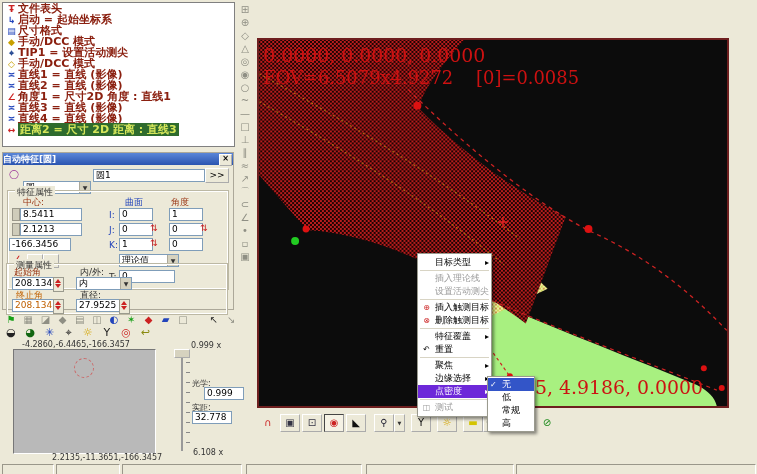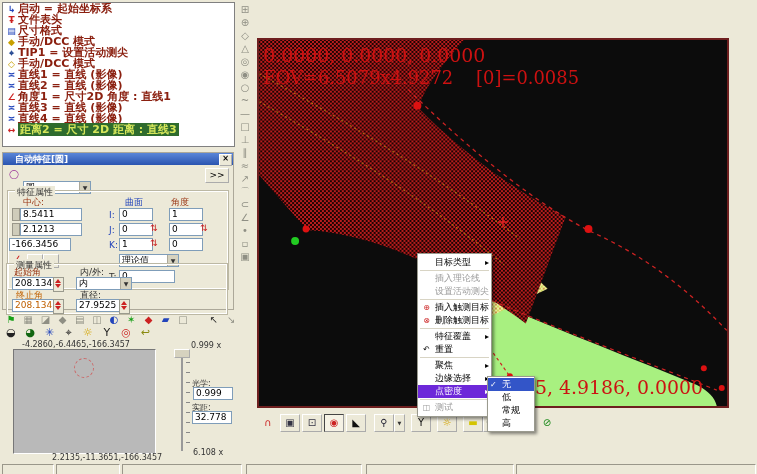--- a/index.html
+++ b/index.html
@@ -9,21 +9,21 @@
   
   .tree{left:2px;top:2px;width:231px;height:143px;background:#fff;border:1px solid #808080;
         font-size:11px;font-weight:bold;color:#8b2010;overflow:hidden}
   .trow{height:11px;line-height:11px;white-space:nowrap;padding-left:2px}
   .tico{display:inline-block;width:13px;text-align:center;font-size:9px}
   .t-red{color:#cc2222}.t-blue{color:#2244bb}.t-gold{color:#c8a000}.t-gray{color:#666}.t-navy{color:#123a8a}
   .sel{background:#2e6b2d;color:#d6e65a;padding:0 2px}
   
   .panel{left:2px;top:152px;width:230px;height:156px;background:#ece9d8;border:1px solid #aca899}
   .ptitle{height:12px;background:linear-gradient(#5a86d8,#2a54b0);color:#fff;font-size:9px;
-          font-weight:bold;line-height:12px;padding-left:12px;position:relative}
+          font-weight:bold;line-height:12px;padding-left:0;position:relative}
   .pclose{position:absolute;right:1px;top:1px;width:11px;height:10px;background:#ece9d8;
           border:1px outset #fff;font-size:8px;line-height:8px;text-align:center;color:#000}
   .ip{background:#fff;border:1px solid #7f9db9;font-size:9px;line-height:11px;padding:0 2px;
       white-space:nowrap;overflow:hidden}
   .combo{background:#fff;border:1px solid #7f9db9;font-size:9px;line-height:11px;padding:0 12px 0 2px;position:relative}
   .combo .da{position:absolute;right:0;top:0;bottom:0;width:10px;background:#d6d2bf;border-left:1px solid #aca899;
              font-size:6px;line-height:11px;text-align:center;color:#333}
   .grp{border:1px solid #fff;outline:1px solid #bcb8a4;position:absolute}
   .glab{position:absolute;top:-6px;left:6px;background:#ece9d8;padding:0 2px;font-size:9px;color:#333}
   .rlab{color:#993311;font-size:9px}.blab{color:#2244bb;font-size:9px}.klab{color:#333;font-size:9px}
@@ -76,22 +76,22 @@
   .smi{height:13px;line-height:13px;position:relative;padding-left:14px}
   .smi .chk{position:absolute;left:2px;font-size:8px}
   .smi.hl{background:#3355c8;color:#fff}
   
   .sbox{top:464px;height:12px;border:1px solid;border-color:#9a978a #fff #fff #9a978a;background:#ece9d8}
 </style>
 </head>
 <body>
 
 <div class="abs tree">
+  <div class="trow"><span class="tico t-red">Ŧ</span><span>文件表头</span></div>
   <div class="trow"><span class="tico t-blue">↳</span><span>启动 = 起始坐标系</span></div>
-  <div class="trow"><span class="tico t-red">Ŧ</span><span>文件表头</span></div>
   <div class="trow"><span class="tico t-blue">▤</span><span>尺寸格式</span></div>
   <div class="trow"><span class="tico t-gold">◆</span><span>手动/DCC 模式</span></div>
   <div class="trow"><span class="tico t-navy">⌖</span><span>TIP1 = 设置活动测尖</span></div>
   <div class="trow"><span class="tico t-gold">◇</span><span>手动/DCC 模式</span></div>
   <div class="trow"><span class="tico t-blue">≍</span><span>直线1 = 直线 (影像)</span></div>
   <div class="trow"><span class="tico t-blue">≍</span><span>直线2 = 直线 (影像)</span></div>
   <div class="trow"><span class="tico t-red">∠</span><span>角度1 = 尺寸2D 角度 : 直线1</span></div>
   <div class="trow"><span class="tico t-blue">≍</span><span>直线3 = 直线 (影像)</span></div>
   <div class="trow"><span class="tico t-blue">≍</span><span>直线4 = 直线 (影像)</span></div>
   <div class="trow"><span class="tico t-red">↔</span><span class="sel">距离2 = 尺寸 2D 距离 : 直线3</span></div>
@@ -100,20 +100,21 @@
 <div class="abs panel">
   <div class="ptitle">
     <span>自动特征[圆]</span>
     <span class="pclose">×</span>
   </div>
   <div class="abs" style="left:5px;top:16px;width:12px;text-align:center;color:#993399;font-size:9px">◯</div>
   <div class="abs combo" style="left:20px;top:16px;width:52px;height:11px">
     <span>圆</span>
     <span class="da">▼</span>
   </div>
+  <div class="abs ip" style="left:90px;top:16px;width:106px;height:11px">圆1</div>
   <div class="abs" style="left:202px;top:15px;width:22px;height:13px;border:1px outset #fff;background:#ece9d8;text-align:center;line-height:13px;font-size:9px">&gt;&gt;</div>
 
   <div class="grp" style="left:5px;top:38px;width:218px;height:96px">
     <span class="glab">特征属性</span>
     <div class="abs rlab" style="left:14px;top:4px">中心:</div>
     <span class="abs chip" style="left:3px;top:16px"></span>
     <div class="abs ip" style="left:11px;top:16px;width:56px;height:11px">8.5411</div>
     <span class="abs chip" style="left:3px;top:31px"></span>
     <div class="abs ip" style="left:11px;top:31px;width:56px;height:11px">2.1213</div>
     <span class="abs chip" style="left:3px;top:46px"></span>
@@ -205,21 +206,21 @@
 <div class="abs small" style="left:22px;top:340px">-4.2860,-6.4465,-166.3457</div>
 <div class="abs gbox">
   <div class="dcirc"></div>
 </div>
 <div class="abs track"></div>
 <div class="abs ticks"></div>
 <div class="abs thumb"></div>
 <div class="abs small" style="left:191px;top:341px">0.999 x</div>
 <div class="abs small" style="left:193px;top:448px">6.108 x</div>
 <div class="abs small" style="left:192px;top:378px">光学:</div>
-<div class="abs ip" style="left:193px;top:387px;width:34px;height:11px">0.999</div>
+<div class="abs ip" style="left:204px;top:387px;width:34px;height:11px">0.999</div>
 <div class="abs small" style="left:192px;top:402px">实距:</div>
 <div class="abs ip" style="left:192px;top:411px;width:34px;height:11px">32.778</div>
 <div class="abs small" style="left:52px;top:453px">2.2135,-11.3651,-166.3457</div>
 
 <div class="abs sbox" style="left:2px;width:50px"></div>
 <div class="abs sbox" style="left:56px;width:62px"></div>
 <div class="abs sbox" style="left:122px;width:118px"></div>
 <div class="abs sbox" style="left:246px;width:114px"></div>
 <div class="abs sbox" style="left:366px;width:146px"></div>
 <div class="abs sbox" style="left:516px;width:238px"></div>

